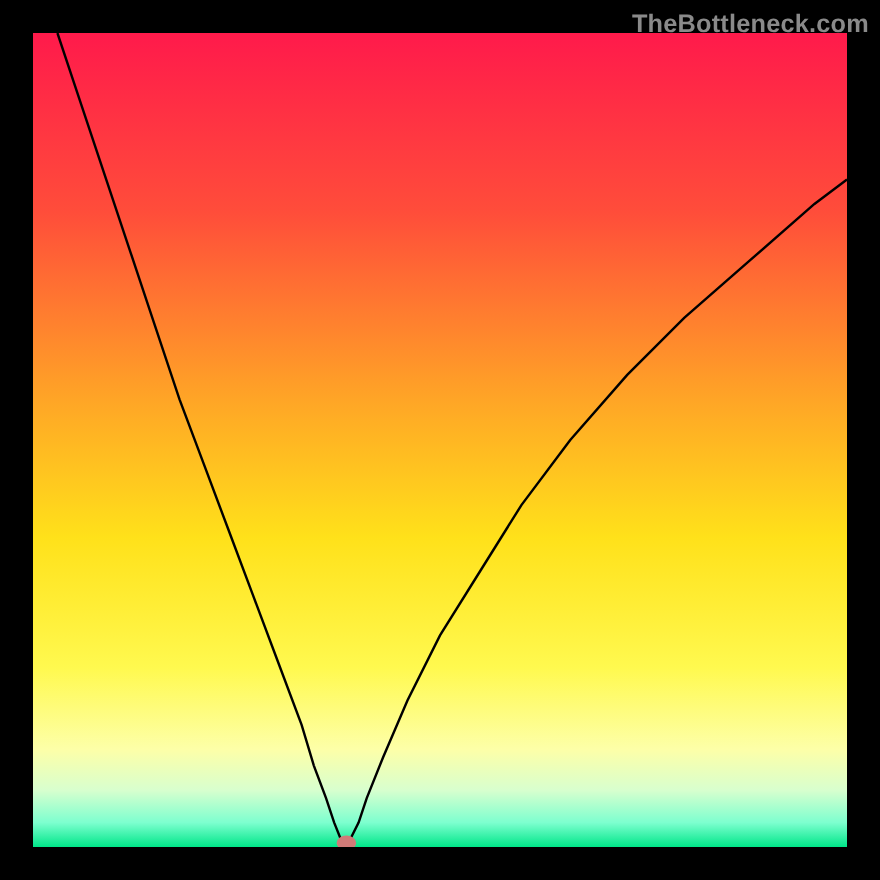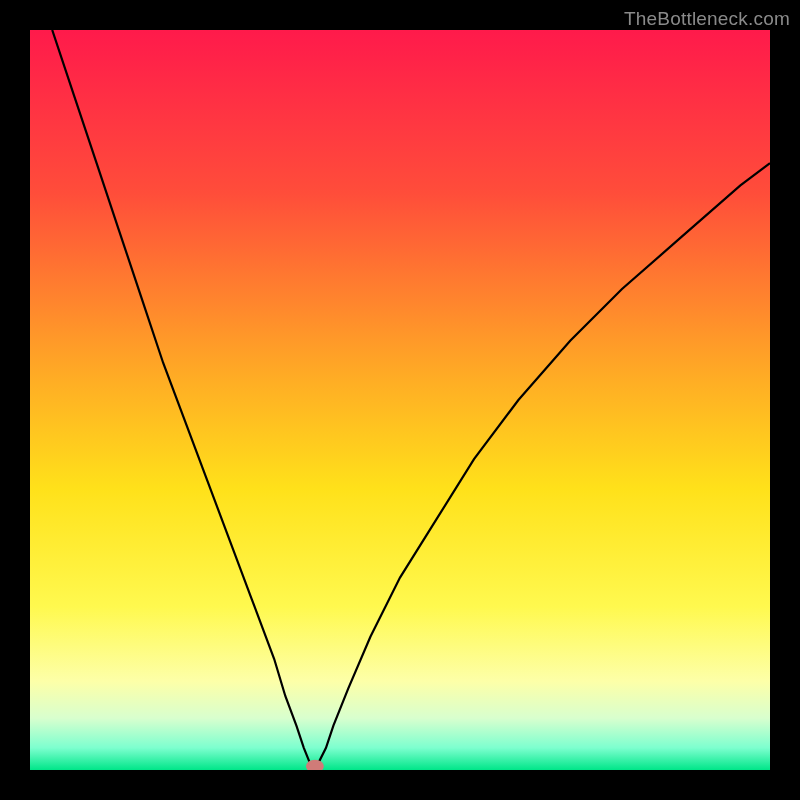--- a/index.html
+++ b/index.html
@@ -23,22 +23,22 @@
     top: 30px;
     width: 740px;
     height: 740px;
     
   }
   .watermark {
     position: absolute;
     top: 8px;
     right: 10px;
     color: #8a8a8a;
-    font-size: 19px;
-    font-weight: 400;
+    font-size: 23px;
+    font-weight: 700;
     letter-spacing: 0.2px;
     user-select: none;
   }
 </style>
 </head>
 <body>
 
 <div class="frame">
   <div class="watermark">TheBottleneck.com</div>
 

